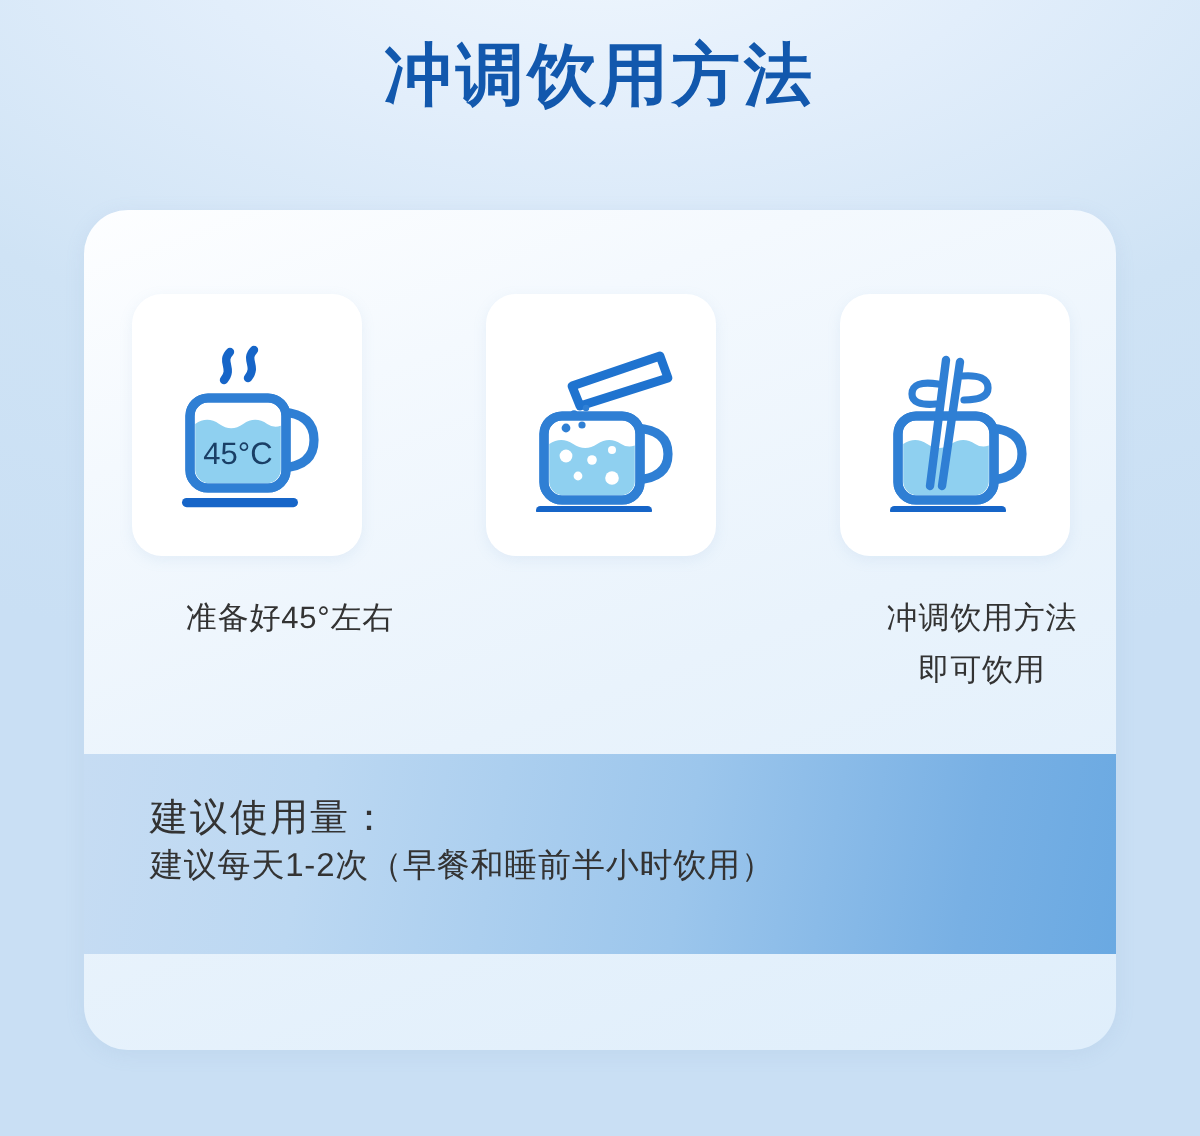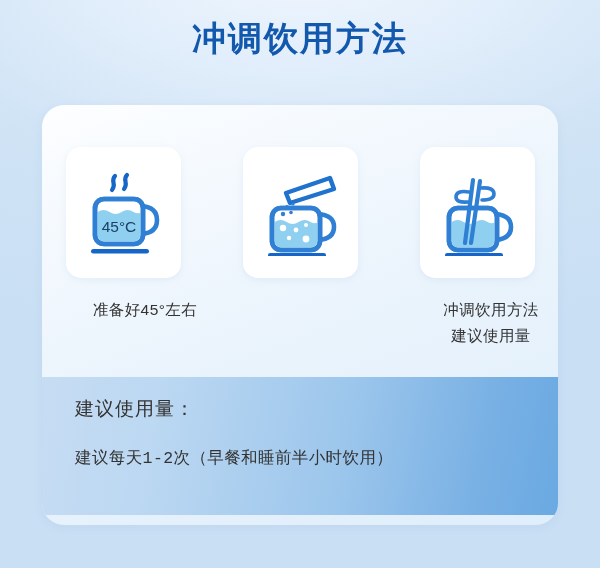--- a/index.html
+++ b/index.html
@@ -48,30 +48,30 @@
     display:flex;justify-content:center;gap:38px;
   }
   .caption{
     width:135px;text-align:center;
     font-size:15.5px;line-height:26px;color:#333333;
     letter-spacing:.4px;
   }
   .caption .ln{display:block;white-space:nowrap;}
   
   .band{
-    position:absolute;left:0;top:272px;width:516px;height:138px;
+    position:absolute;left:0;top:272px;width:516px;height:100px;
     background:linear-gradient(100deg,#c6dcf3 0%,#bcd8f2 22%,#9cc6ec 58%,#78b0e4 85%,#6aa9e2 100%);
   }
   .band-title{
     position:absolute;left:33px;top:19px;
     font-size:19px;color:#333333;letter-spacing:1px;
   }
   .band-text{
-    position:absolute;left:33px;top:70px;
-    font-size:16.5px;color:#333333;letter-spacing:.4px;font-family:Liberation Mono, monospace;
+    position:absolute;left:33px;top:45px;
+    font-size:16.5px;color:#333333;letter-spacing:.4px;
   }
 </style>
 </head>
 <body>
 
 <div class="page">
 
   <div class="title-wrap">
     <span class="title">冲调饮用方法</span>
   </div>
@@ -159,21 +159,21 @@
     </div>
 
     <div class="captions">
       <div class="caption">
         <span class="ln">准备好45°左右</span>
       </div>
       <div class="caption">
       </div>
       <div class="caption">
         <span class="ln">冲调饮用方法</span>
-        <span class="ln">建议使用量</span>
+        <span class="ln">即可饮用</span>
       </div>
     </div>
 
     <div class="band">
       <div class="band-title">建议使用量：</div>
       <div class="band-text">建议每天1-2次（早餐和睡前半小时饮用）</div>
     </div>
 
   </div>
 </div>

